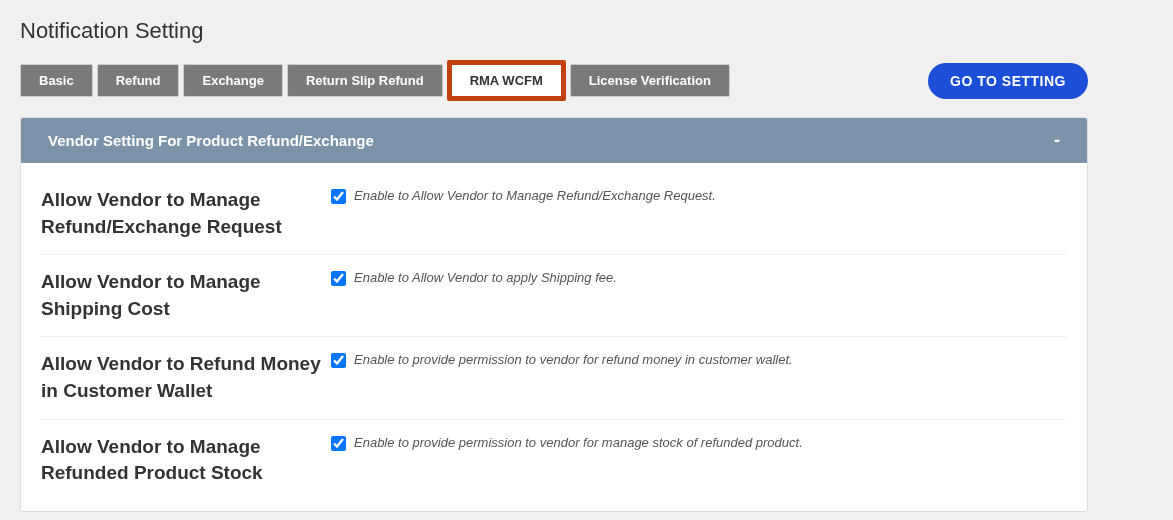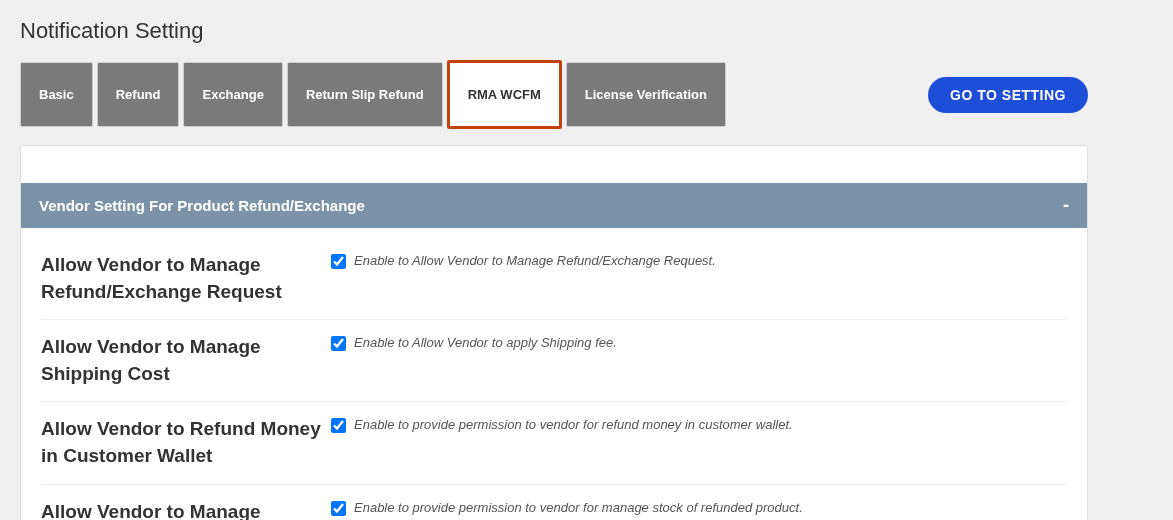--- a/index.html
+++ b/index.html
@@ -22,33 +22,33 @@
       margin-bottom: 16px;
     }
     .tabs-row {
       display: flex;
       align-items: center;
       gap: 4px;
       margin-bottom: 16px;
       flex-wrap: wrap;
     }
     .tab-btn {
-      padding: 24px 18px;
+      padding: 8px 18px;
       border: 1px solid #ccc;
       background: #7a7a7a;
       color: #fff;
       font-size: 13px;
       cursor: pointer;
       border-radius: 2px;
       font-weight: bold;
     }
     .tab-btn.active {
       background: #fff;
       color: #333;
-      border: 3px solid #c2410c;
+      border: 5px solid #c2410c;
       font-weight: bold;
     }
     .go-to-setting-btn {
       margin-left: auto;
       padding: 10px 22px;
       background: #1d4ed8;
       color: #fff;
       border: none;
       border-radius: 20px;
       font-size: 14px;
@@ -60,25 +60,24 @@
       background: #fff;
       border: 1px solid #ddd;
       border-radius: 3px;
       overflow: hidden;
     }
     .card-header {
       background: #7a93a8;
       color: #fff;
       font-size: 15px;
       font-weight: bold;
-      padding: 12px 18px;
+      padding: 12px 27px;
       display: flex;
       align-items: center;
       justify-content: space-between;
-      margin-top: 37px;
     }
     .card-header-minus {
       font-size: 18px;
       cursor: pointer;
       color: #fff;
     }
     .card-body {
       padding: 10px 20px;
     }
     .setting-row {

